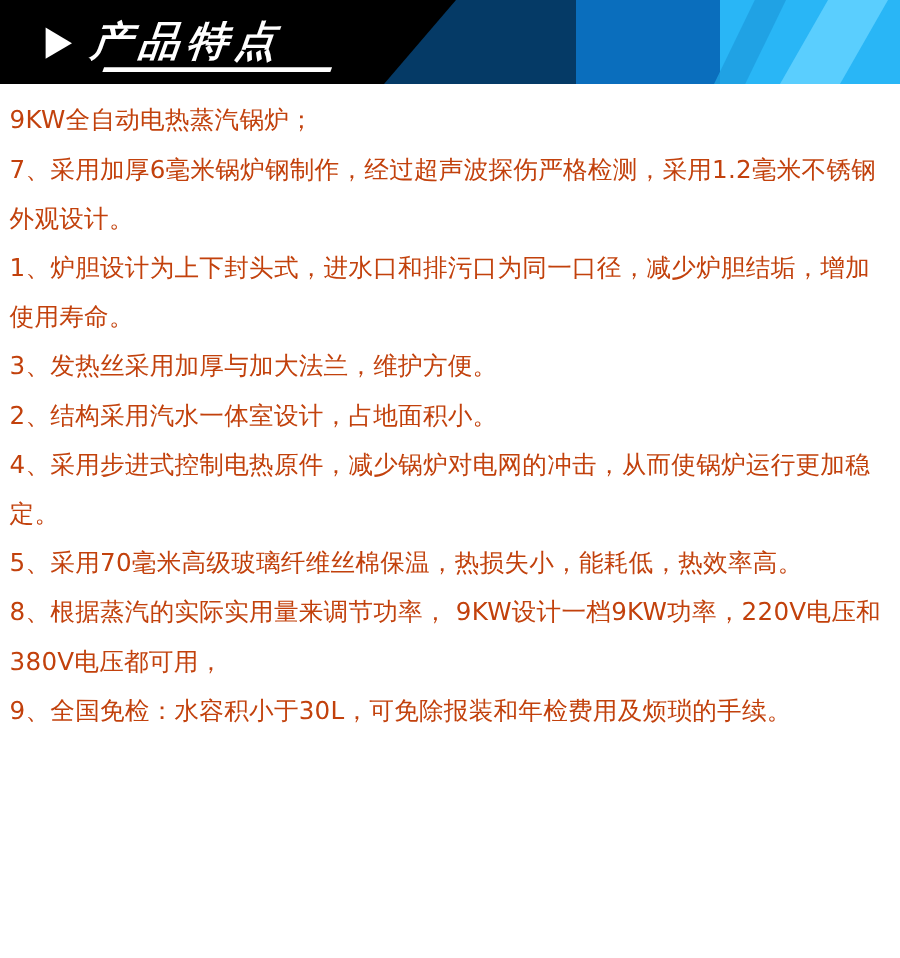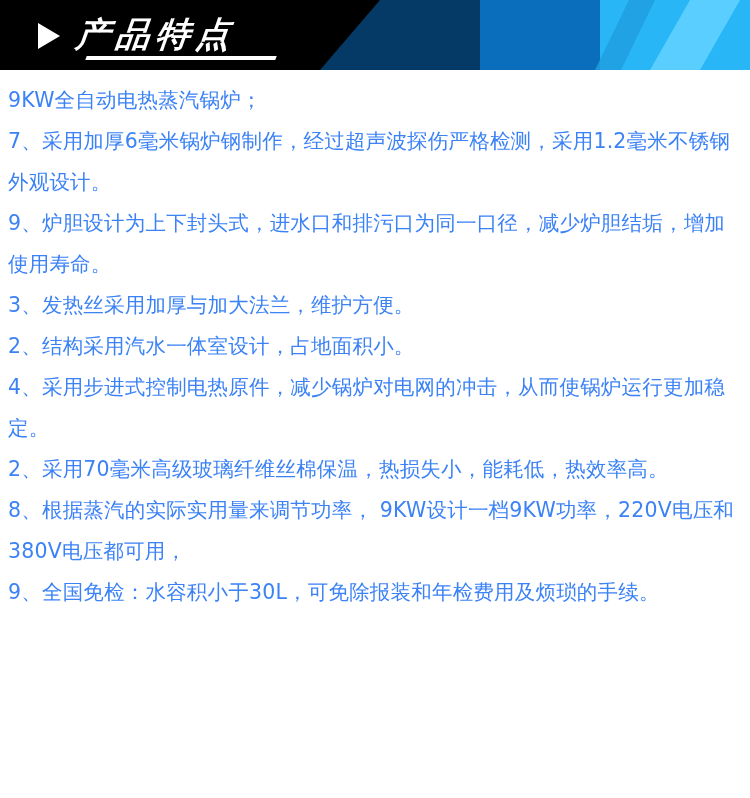--- a/index.html
+++ b/index.html
@@ -114,21 +114,21 @@
 
   
   .content {
     padding: 10px 8px 0 8px;
     box-sizing: border-box;
     width: 750px;
   }
   .line {
     font-size: 20.5px;
     line-height: 41px;
-    color: #3b82f6;
+    color: #c2410c;
     letter-spacing: 0.2px;
     word-break: break-all;
     font-family: "DejaVu Sans", "Liberation Sans", sans-serif;
   }
 </style>
 </head>
 <body>
 
 <div class="banner">
   <div class="banner-bg"></div>
@@ -140,20 +140,20 @@
   <div class="banner-title-wrap">
     <span class="play-triangle"></span>
     <span class="banner-title">产品特点</span>
   </div>
   <div class="banner-underline"></div>
 </div>
 
 <div class="content">
   <div class="line">9KW全自动电热蒸汽锅炉；</div>
   <div class="line">7、采用加厚6毫米锅炉钢制作，经过超声波探伤严格检测，采用1.2毫米不锈钢外观设计。</div>
-  <div class="line">9、炉胆设计为上下封头式，进水口和排污口为同一口径，减少炉胆结垢，增加使用寿命。</div>
+  <div class="line">1、炉胆设计为上下封头式，进水口和排污口为同一口径，减少炉胆结垢，增加使用寿命。</div>
   <div class="line">3、发热丝采用加厚与加大法兰，维护方便。</div>
   <div class="line">2、结构采用汽水一体室设计，占地面积小。</div>
   <div class="line">4、采用步进式控制电热原件，减少锅炉对电网的冲击，从而使锅炉运行更加稳定。</div>
-  <div class="line">2、采用70毫米高级玻璃纤维丝棉保温，热损失小，能耗低，热效率高。</div>
+  <div class="line">5、采用70毫米高级玻璃纤维丝棉保温，热损失小，能耗低，热效率高。</div>
   <div class="line">8、根据蒸汽的实际实用量来调节功率， 9KW设计一档9KW功率，220V电压和380V电压都可用，</div>
   <div class="line">9、全国免检：水容积小于30L，可免除报装和年检费用及烦琐的手续。</div>
 </div>
 
 </body></html>

